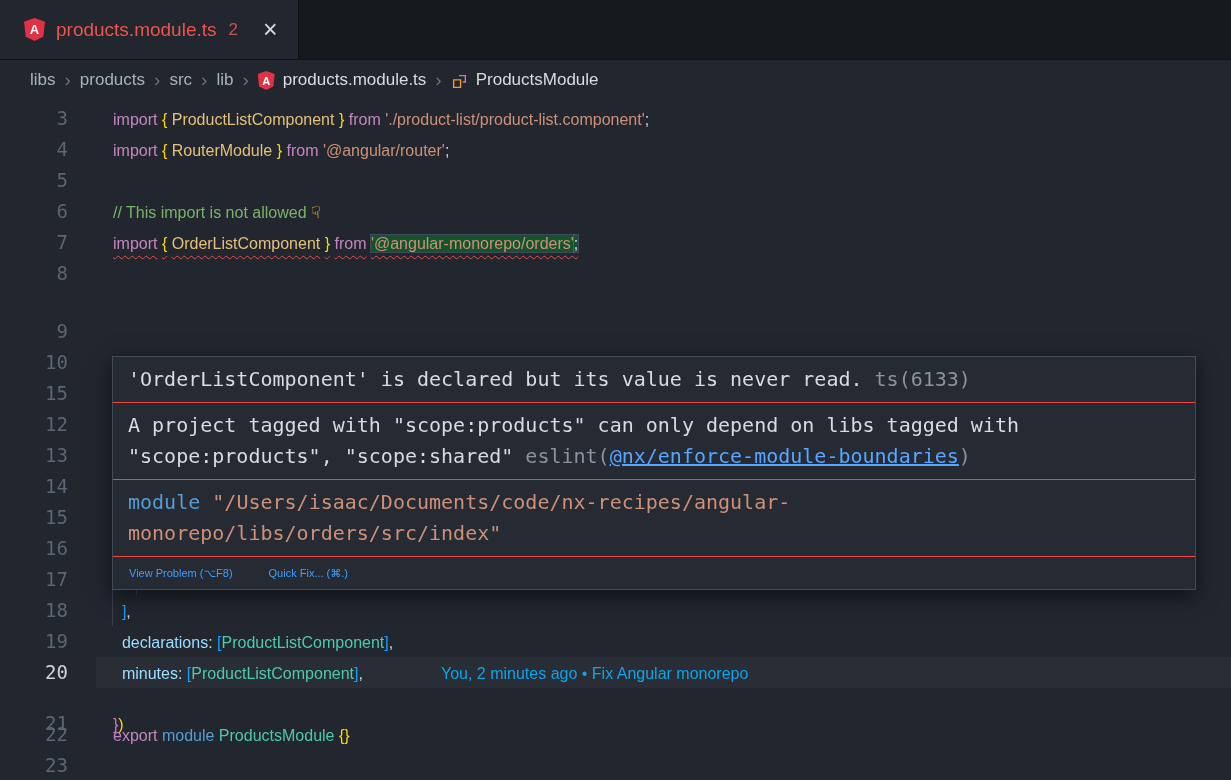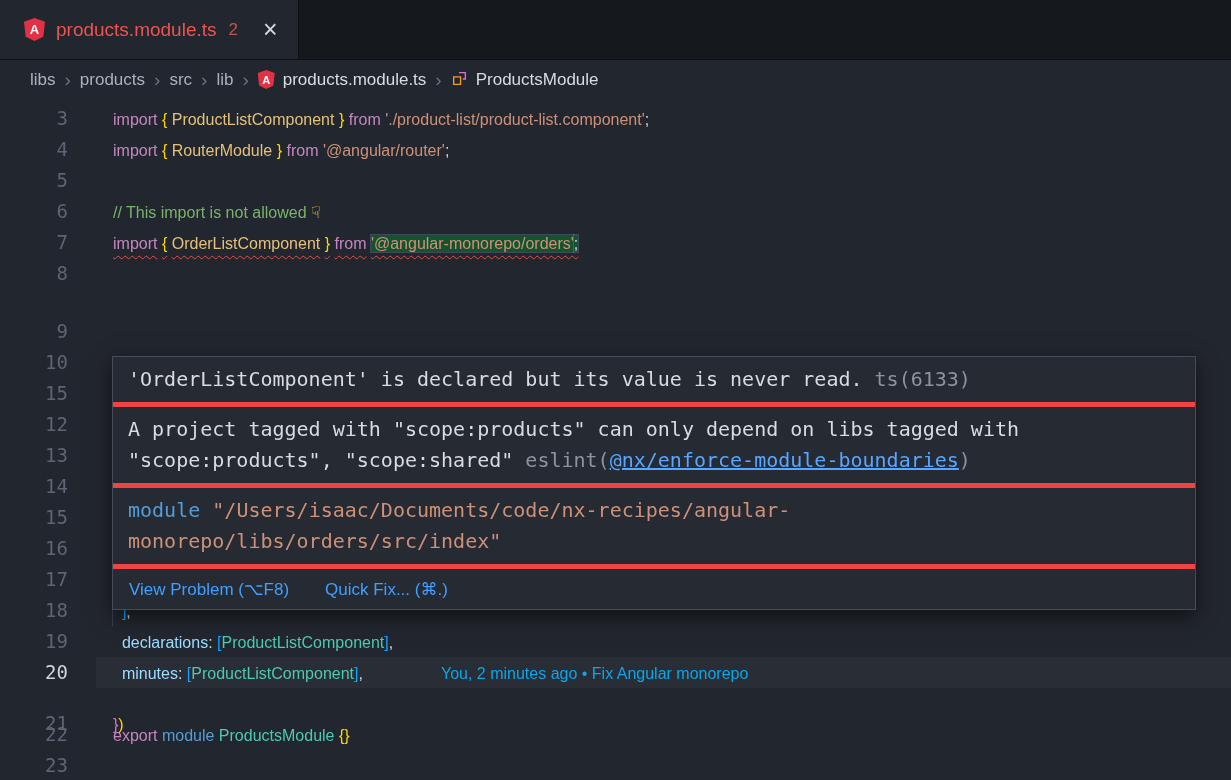--- a/index.html
+++ b/index.html
@@ -19,21 +19,21 @@
   .ng-shield { position:relative; display:inline-block; width:21px; height:23px; background:#e03244;
                clip-path:polygon(50% 0,100% 16%,92% 81%,50% 100%,8% 81%,0 16%); flex:none; }
   .ng-shield .a { position:absolute; inset:0; display:flex; align-items:center; justify-content:center;
                   color:#fff; font-size:13px; font-weight:bold; font-family:"Liberation Sans",sans-serif; }
   .ng-shield.small { width:17px; height:19px; }
   .ng-shield.small .a { font-size:11px; }
 
   
   .breadcrumbs { height:40px; display:flex; align-items:center; padding-left:30px; font-size:17px; color:#a9b1bd; }
   .bc-sep { color:#6b7280; font-size:19px; margin:0 9px; }
-  .bc-item { display:flex; align-items:flex-start; gap:8px; cursor:pointer; }
+  .bc-item { display:flex; align-items:flex-end; gap:8px; cursor:pointer; }
   .bc-label.bright { color:#d7dbe2; }
 
   
   .editor { position:absolute; top:100px; left:0; right:0; bottom:0;
             font-family:"DejaVu Sans Mono", monospace; font-size:20px; }
   .line { position:absolute; left:0; right:0; height:31px; }
   .line.active::before { content:''; position:absolute; left:96px; right:0; top:0; bottom:0;
                          background:rgba(255,255,255,0.035); }
   .ln { position:absolute; left:0; width:68px; text-align:right; color:#5c6574; font-size:19px; line-height:31px; cursor:pointer; }
   .line.active .ln { color:#ced3db; }
@@ -55,29 +55,29 @@
   .tk-plain { color:#d4d4d4; }
   .sq { text-decoration:underline; text-decoration-style:wavy; text-decoration-color:#e4504a;
         text-decoration-thickness:1px; text-underline-offset:6px; }
   .hl { background:#14532d; box-shadow:0 0 0 1px rgba(125,155,200,0.30); }
   .blame { color:#0ea5e9; margin-left:78px; }
 
   
   .hover-popup { position:absolute; left:112px; top:256px; width:1084px; background:#252a33;
                  border:1px solid #454c59; box-shadow:0 6px 20px rgba(0,0,0,0.55); z-index:10;
                  font-family:"DejaVu Sans Mono", monospace; font-size:20px; }
-  .h-sec { padding:7px 15px; border-bottom:5px solid #ef4444; }
+  .h-sec { padding:7px 15px; border-bottom:1px solid #ef4444; }
   .h-line { line-height:31px; white-space:pre-wrap; }
   .hs-msg { color:#d8dbe0; }
   .hs-dim { color:#8d939e; }
   .hs-link { color:#58a6ff; text-decoration:underline; cursor:pointer; }
   .hs-kw { color:#569cd6; }
   .hs-str { color:#ce9178; }
   .h-actions { padding:10px 16px 9px 16px; display:flex; gap:36px;
-               font-family:"Liberation Sans", sans-serif; font-size:17px; }
+               font-family:"Liberation Sans", sans-serif; font-size:11px; }
   .h-action { color:#409fff; cursor:pointer; }
 
   .class-icon { flex:none; display:inline-flex; }
 </style>
 </head>
 <body>
 
 <div class="screen">
 
   <div class="tabbar">

